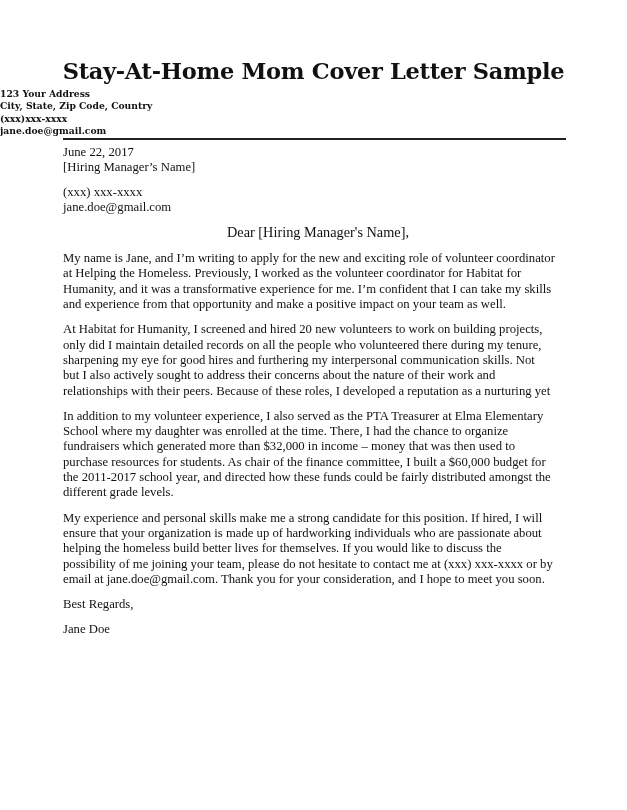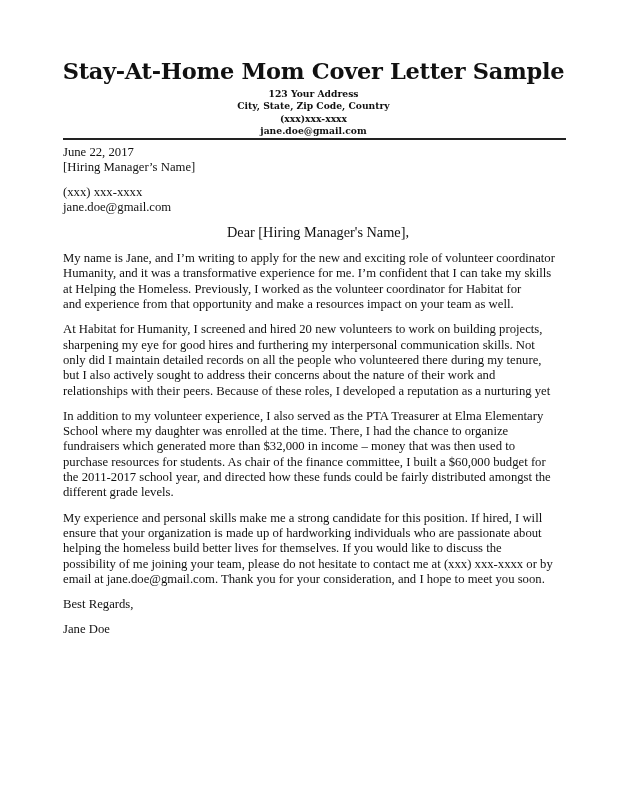--- a/index.html
+++ b/index.html
@@ -4,21 +4,21 @@
   <style>
     html, body { margin: 0; padding: 0; background: #ffffff; }
     body { width: 627px; height: 810px; position: relative; overflow: hidden; color: #111; }
     .page { position: absolute; left: 0; top: 0; width: 627px; height: 810px; background: #fff; border-radius: 29px; }
     .title {
       position: absolute; left: 0; top: 58px; width: 627px; text-align: center;
       font-family: "DejaVu Serif", serif; font-weight: bold; font-size: 22.5px;
       letter-spacing: -0.3px; color: #111; white-space: nowrap;
     }
     .contact {
-      position: absolute; left: 0; top: 88px; width: 627px; text-align: center;
+      position: absolute; left: 0; top: 88px; width: 627px; text-align: left;
       font-family: "DejaVu Serif", serif; font-size: 9.2px; line-height: 12.3px; color: #111;
     }
     .contact div { font-weight: bold; }
     .rule { position: absolute; left: 63px; top: 138px; width: 503px; height: 2px; background: #222; }
     .body-text {
       position: absolute; left: 63px; top: 145px; width: 510px;
       font-family: "Liberation Serif", serif; font-size: 12.7px; line-height: 15.3px; color: #111;
     }
     .line { white-space: nowrap; }
     .gap-small { height: 9px; }
@@ -49,30 +49,30 @@
     <div>
       <div class="line">(xxx) xxx-xxxx</div>
       <div class="line">jane.doe@gmail.com</div>
     </div>
     <div class="gap-small"></div>
     <div class="line salutation">Dear [Hiring Manager's Name],</div>
     <div class="gap-para"></div>
 
     <div>
       <div class="line">My name is Jane, and I’m writing to apply for the new and exciting role of volunteer coordinator</div>
+      <div class="line">at Helping the Homeless. Previously, I worked as the volunteer coordinator for Habitat for</div>
       <div class="line">Humanity, and it was a transformative experience for me. I’m confident that I can take my skills</div>
-      <div class="line">at Helping the Homeless. Previously, I worked as the volunteer coordinator for Habitat for</div>
-      <div class="line">and experience from that opportunity and make a resources impact on your team as well.</div>
+      <div class="line">and experience from that opportunity and make a positive impact on your team as well.</div>
     </div>
     <div class="gap-para"></div>
 
     <div>
       <div class="line">At Habitat for Humanity, I screened and hired 20 new volunteers to work on building projects,</div>
+      <div class="line">only did I maintain detailed records on all the people who volunteered there during my tenure,</div>
       <div class="line">sharpening my eye for good hires and furthering my interpersonal communication skills. Not</div>
-      <div class="line">only did I maintain detailed records on all the people who volunteered there during my tenure,</div>
       <div class="line">but I also actively sought to address their concerns about the nature of their work and</div>
       <div class="line">relationships with their peers. Because of these roles, I developed a reputation as a nurturing yet</div>
     </div>
     <div class="gap-para"></div>
 
     <div>
       <div class="line">In addition to my volunteer experience, I also served as the PTA Treasurer at Elma Elementary</div>
       <div class="line">School where my daughter was enrolled at the time. There, I had the chance to organize</div>
       <div class="line">fundraisers which generated more than $32,000 in income – money that was then used to</div>
       <div class="line">purchase resources for students. As chair of the finance committee, I built a $60,000 budget for</div>

